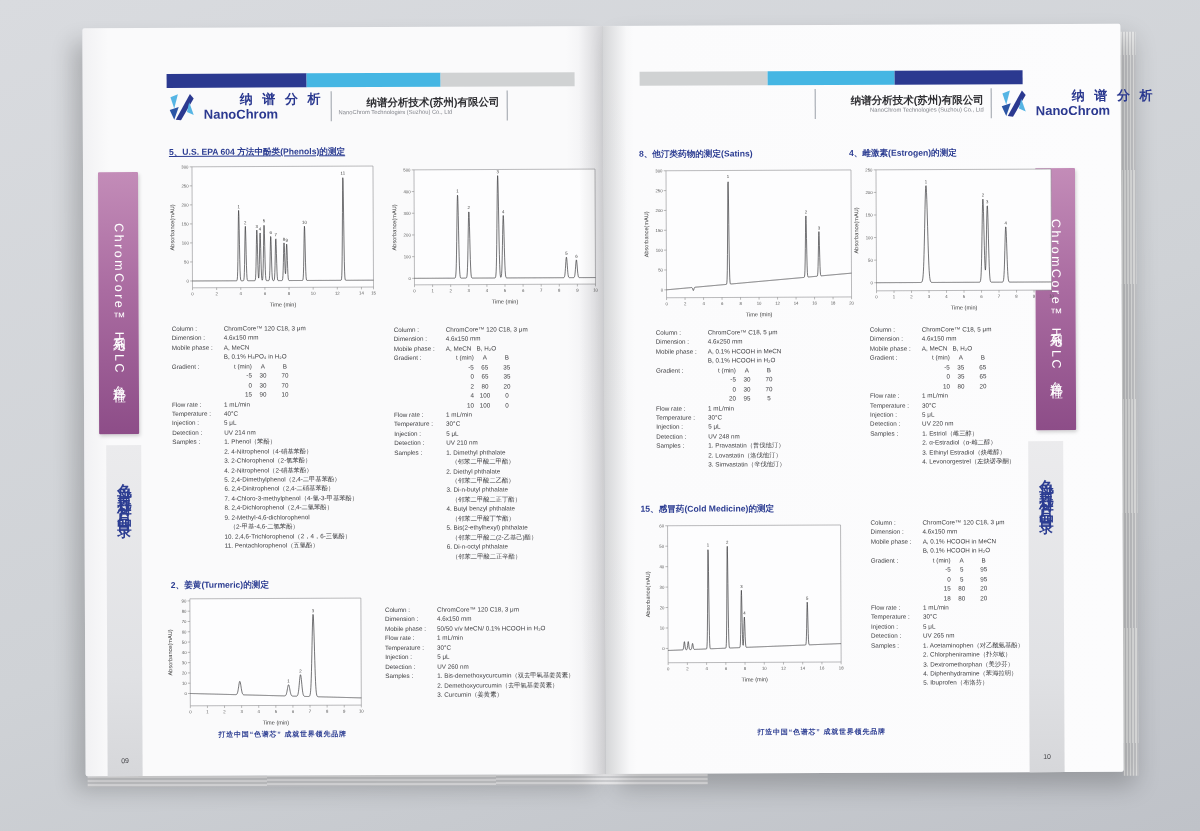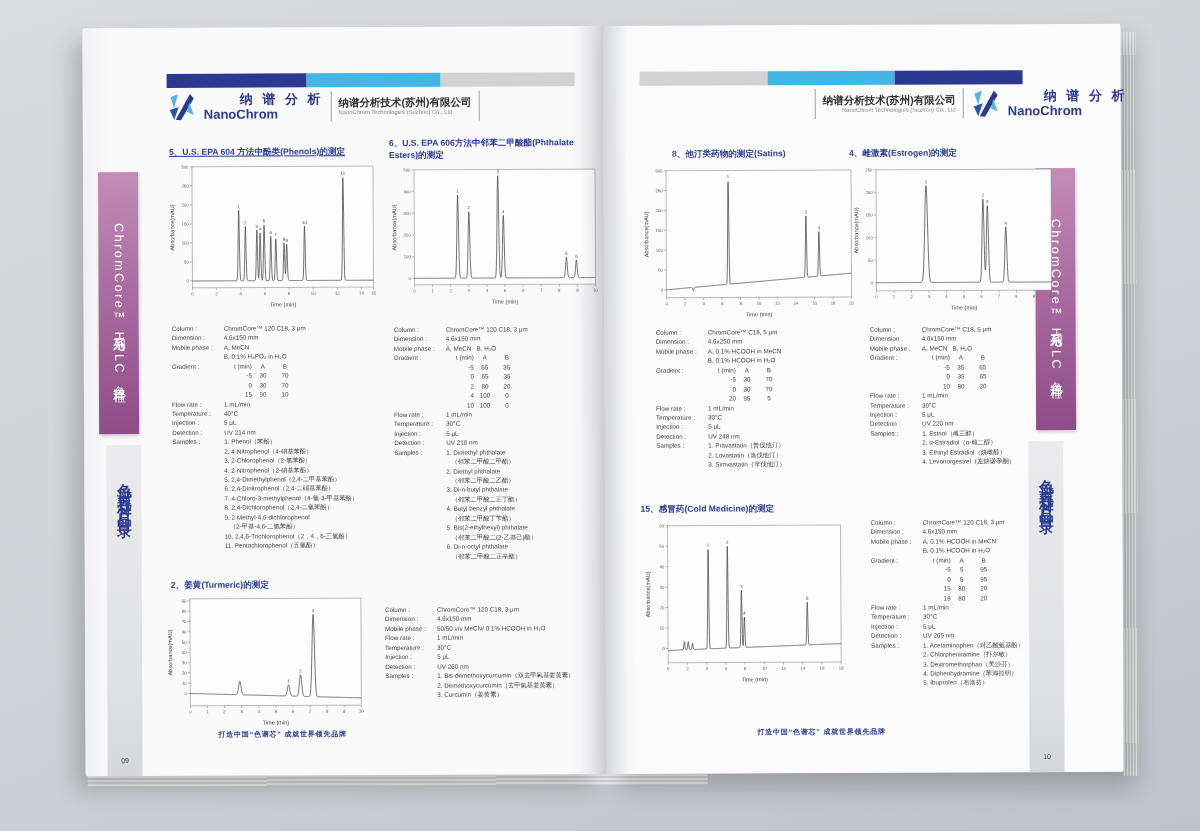--- a/index.html
+++ b/index.html
@@ -22,21 +22,21 @@
   .stack-b{position:absolute;left:2px;top:748px;width:620px;height:11px;
        background:repeating-linear-gradient(to bottom,#eeeef0 0 2px,#d4d5d8 2px 4px);}
   .cbar{position:absolute;height:14px;display:flex;}
   .seg{height:100%;}
   .seg.navy{background:#2b3990;} .seg.sky{background:#45b6e3;} .seg.gray{background:#d0d2d3;}
   .logo-row{position:absolute;display:flex;align-items:center;gap:7px;}
   .logo-mark{width:30px;height:30px;flex:none;}
   .logo-cn{font-weight:bold;color:#2b3990;font-size:13px;letter-spacing:3px;line-height:1.15;white-space:nowrap;padding-left:36px;}
   .logo-en{font-weight:bold;color:#2b3990;font-size:13px;line-height:1;white-space:nowrap;}
   .v-div{width:1px;background:#9aa0a8;height:30px;flex:none;}
-  .company-cn{font-weight:bold;color:#2f2f33;font-size:10.5px;line-height:1.3;white-space:nowrap;}
+  .company-cn{font-weight:bold;color:#2f2f33;font-size:10.5px;line-height:1.3;white-space:nowrap;margin-left:28px;}
   .company-en{color:#80838a;font-size:5.8px;line-height:1.2;white-space:nowrap;}
   .sec-title{position:absolute;color:#2c3d92;font-weight:bold;font-size:8.6px;line-height:1.4;}
   .chart{position:absolute;}
   .params{position:absolute;font-size:6.3px;color:#3f3f42;line-height:1.5;}
   .p-row{display:flex;}
   .p-label{width:52px;flex:none;}
   .p-val{flex:1;}
   .p-line{white-space:pre-wrap;}
   .g-row{display:flex;}
   .g-c0{width:28px;text-align:right;}
@@ -225,21 +225,20 @@
               <div class="p-line">7. 4-Chloro-3-methylphenol（4-氯-3-甲基苯酚）</div>
               <div class="p-line">8. 2,4-Dichlorophenol（2,4-二氯苯酚）</div>
               <div class="p-line">9. 2-Methyl-4,6-dichlorophenol</div>
               <div class="p-line">   （2-甲基-4,6-二氯苯酚）</div>
               <div class="p-line">10. 2,4,6-Trichlorophenol（2，4，6-三氯酚）</div>
               <div class="p-line">11. Pentachlorophenol（五氯酚）</div>
             </div>
           </div>
         </div>
 
-      <div class="sec-title" style="left:306px;top:110px;width:212px;">6、U.S. EPA 606方法中邻苯二甲酸酯(Phthalate Esters)的测定</div>
       <div class="chart" style="left:306px;top:136px;"><svg width="214" height="146" viewBox="0 0 214 146">
             <rect x="25" y="7" width="181" height="115" fill="#fdfdfe" stroke="#8d8d90" stroke-width="0.6"></rect>
             <line x1="25" y1="122" x2="25" y2="124.3" stroke="#777" stroke-width="0.5"></line>
             <text x="25" y="129.5" font-size="4.3" fill="#555" text-anchor="middle" font-family="Liberation Sans, sans-serif">0</text>
             <line x1="43.1" y1="122" x2="43.1" y2="124.3" stroke="#777" stroke-width="0.5"></line>
             <text x="43.1" y="129.5" font-size="4.3" fill="#555" text-anchor="middle" font-family="Liberation Sans, sans-serif">1</text>
             <line x1="61.2" y1="122" x2="61.2" y2="124.3" stroke="#777" stroke-width="0.5"></line>
             <text x="61.2" y="129.5" font-size="4.3" fill="#555" text-anchor="middle" font-family="Liberation Sans, sans-serif">2</text>
             <line x1="79.3" y1="122" x2="79.3" y2="124.3" stroke="#777" stroke-width="0.5"></line>
             <text x="79.3" y="129.5" font-size="4.3" fill="#555" text-anchor="middle" font-family="Liberation Sans, sans-serif">3</text>
@@ -511,21 +510,21 @@
       </div>
 
       <div class="tab-purple" style="left:432px;top:144px;height:262px;">
         <span>ChromCore™系列HPLC色谱柱</span>
       </div>
       <div class="strip" style="left:424px;top:417px;height:331px;">
         <span class="strip-text">色谱耗材产品目录</span>
         <span class="pagenum">10</span>
       </div>
 
-      <div class="sec-title" style="left:36px;top:122px;margin-left:33px;">8、他汀类药物的测定(Satins)</div>
+      <div class="sec-title" style="left:36px;top:122px;">8、他汀类药物的测定(Satins)</div>
       <div class="chart" style="left:38px;top:138px;"><svg width="218" height="158" viewBox="0 0 218 158">
             <rect x="25" y="7" width="185" height="127" fill="#fdfdfe" stroke="#8d8d90" stroke-width="0.6"></rect>
             <line x1="25" y1="134" x2="25" y2="136.3" stroke="#777" stroke-width="0.5"></line>
             <text x="25" y="141.5" font-size="4.3" fill="#555" text-anchor="middle" font-family="Liberation Sans, sans-serif">0</text>
             <line x1="43.5" y1="134" x2="43.5" y2="136.3" stroke="#777" stroke-width="0.5"></line>
             <text x="43.5" y="141.5" font-size="4.3" fill="#555" text-anchor="middle" font-family="Liberation Sans, sans-serif">2</text>
             <line x1="62" y1="134" x2="62" y2="136.3" stroke="#777" stroke-width="0.5"></line>
             <text x="62" y="141.5" font-size="4.3" fill="#555" text-anchor="middle" font-family="Liberation Sans, sans-serif">4</text>
             <line x1="80.5" y1="134" x2="80.5" y2="136.3" stroke="#777" stroke-width="0.5"></line>
             <text x="80.5" y="141.5" font-size="4.3" fill="#555" text-anchor="middle" font-family="Liberation Sans, sans-serif">6</text>

